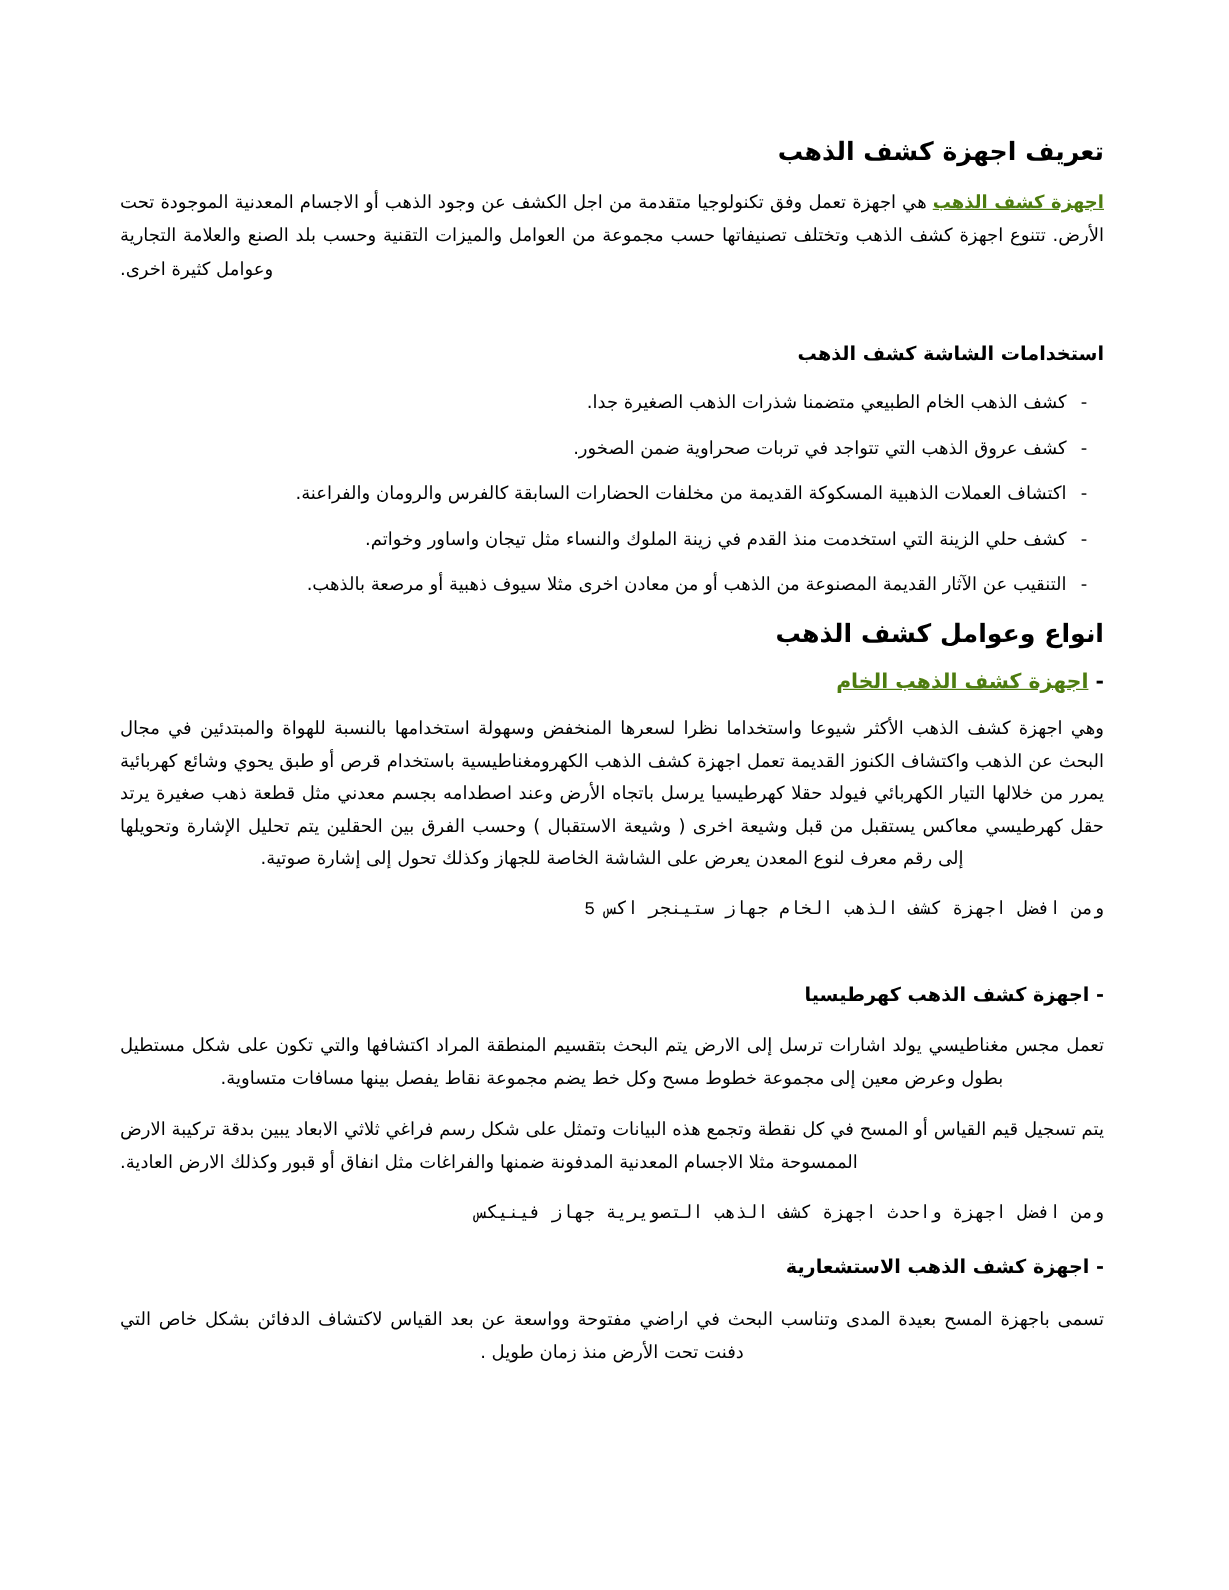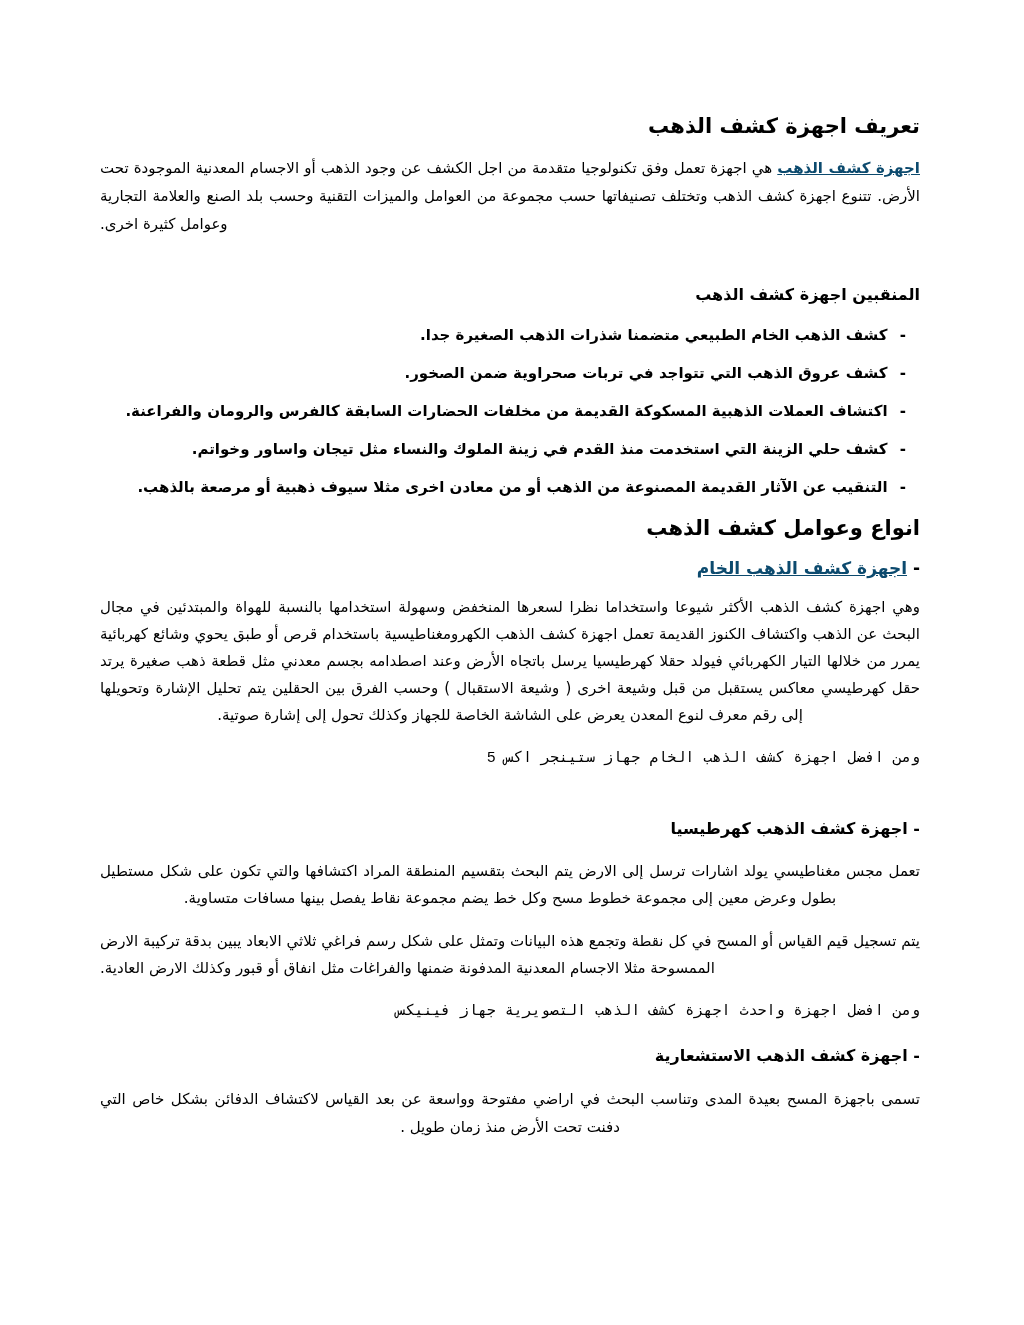--- a/index.html
+++ b/index.html
@@ -39,35 +39,35 @@
     text-align: justify;
     text-align-last: right;
   }
   .tight { line-height: 27px; }
   .last-left   { text-align-last: left; }
   .last-center { text-align-last: center; }
   .single-right { text-align: right; text-align-last: right; font-family: Liberation Mono, monospace; }
   .gap-before-lg { margin-top: 46px; }
   .gap-before-sm { margin-top: 20px; }
   a.doc-link {
-    color: #0c4a6e;
+    color: #4d7c0f;
     font-weight: bold;
     text-decoration: underline;
     cursor: pointer;
     margin-top: 46px;
   }
   .link-heading {
     font-size: 17px;
     line-height: 24px;
     margin: 0 0 14px 0;
     text-align: right;
     font-weight: bold;
   }
   .link-heading .dash { color: #000; text-decoration: none; font-weight: bold; }
-  .uses-list { margin: 0 0 14px 0; padding: 0 14px 0 0; font-weight: bold; }
+  .uses-list { margin: 0 0 14px 0; padding: 0 14px 0 0; }
   .use-item {
     font-size: 15px;
     line-height: 22px;
     margin: 0 0 16px 0;
     text-align: right;
   }
   .use-item .bullet { margin-left: 7px; }
 </style>
 </head>
 <body>
@@ -76,21 +76,21 @@
   <div class="content">
 
     <h1 class="h-big">تعريف اجهزة كشف الذهب</h1>
 
     <p class="body-text intro last-left">
       <a class="doc-link">اجهزة كشف الذهب</a>
       <span>هي اجهزة تعمل وفق تكنولوجيا متقدمة من اجل الكشف عن وجود الذهب أو الاجسام المعدنية الموجودة تحت الأرض.</span>
       <span>تتنوع اجهزة كشف الذهب وتختلف تصنيفاتها حسب مجموعة من العوامل والميزات التقنية وحسب بلد الصنع والعلامة التجارية وعوامل كثيرة اخرى.</span>
     </p>
 
-    <h2 class="h-small gap-before-lg">المنقبين اجهزة كشف الذهب</h2>
+    <h2 class="h-small gap-before-lg">استخدامات الشاشة كشف الذهب</h2>
 
     <div class="uses-list">
       <div class="use-item">
         <span class="bullet">-</span>
         <span>كشف الذهب الخام الطبيعي متضمنا شذرات الذهب الصغيرة جدا.</span>
       </div>
       <div class="use-item">
         <span class="bullet">-</span>
         <span>كشف عروق الذهب التي تتواجد في تربات صحراوية ضمن الصخور.</span>
       </div>

